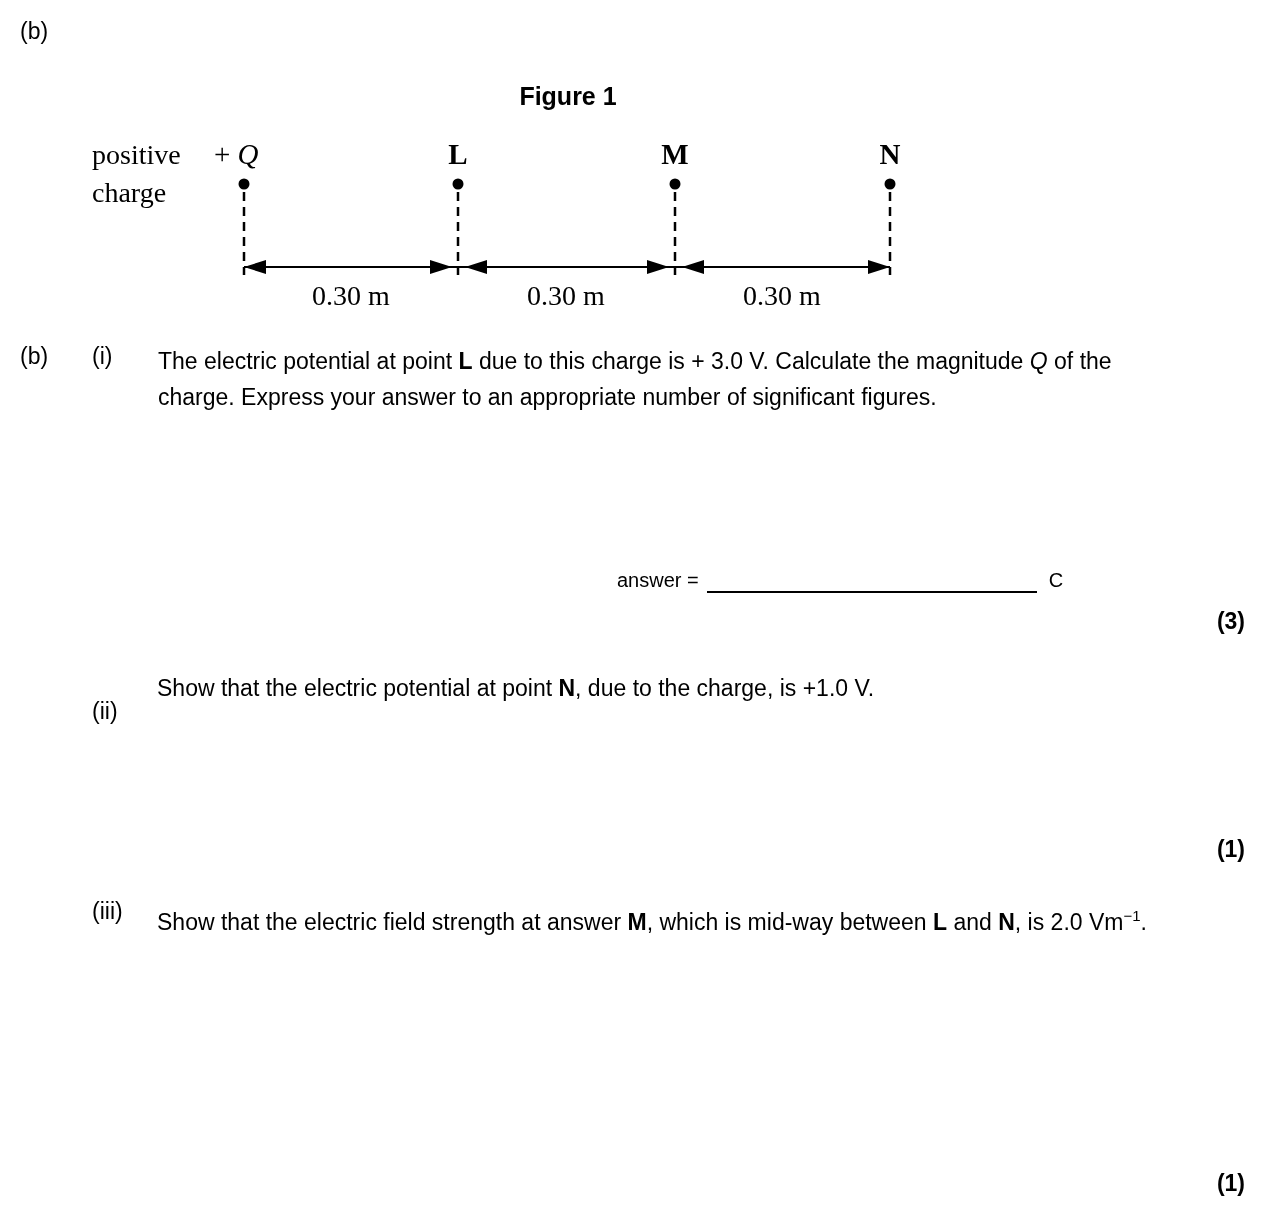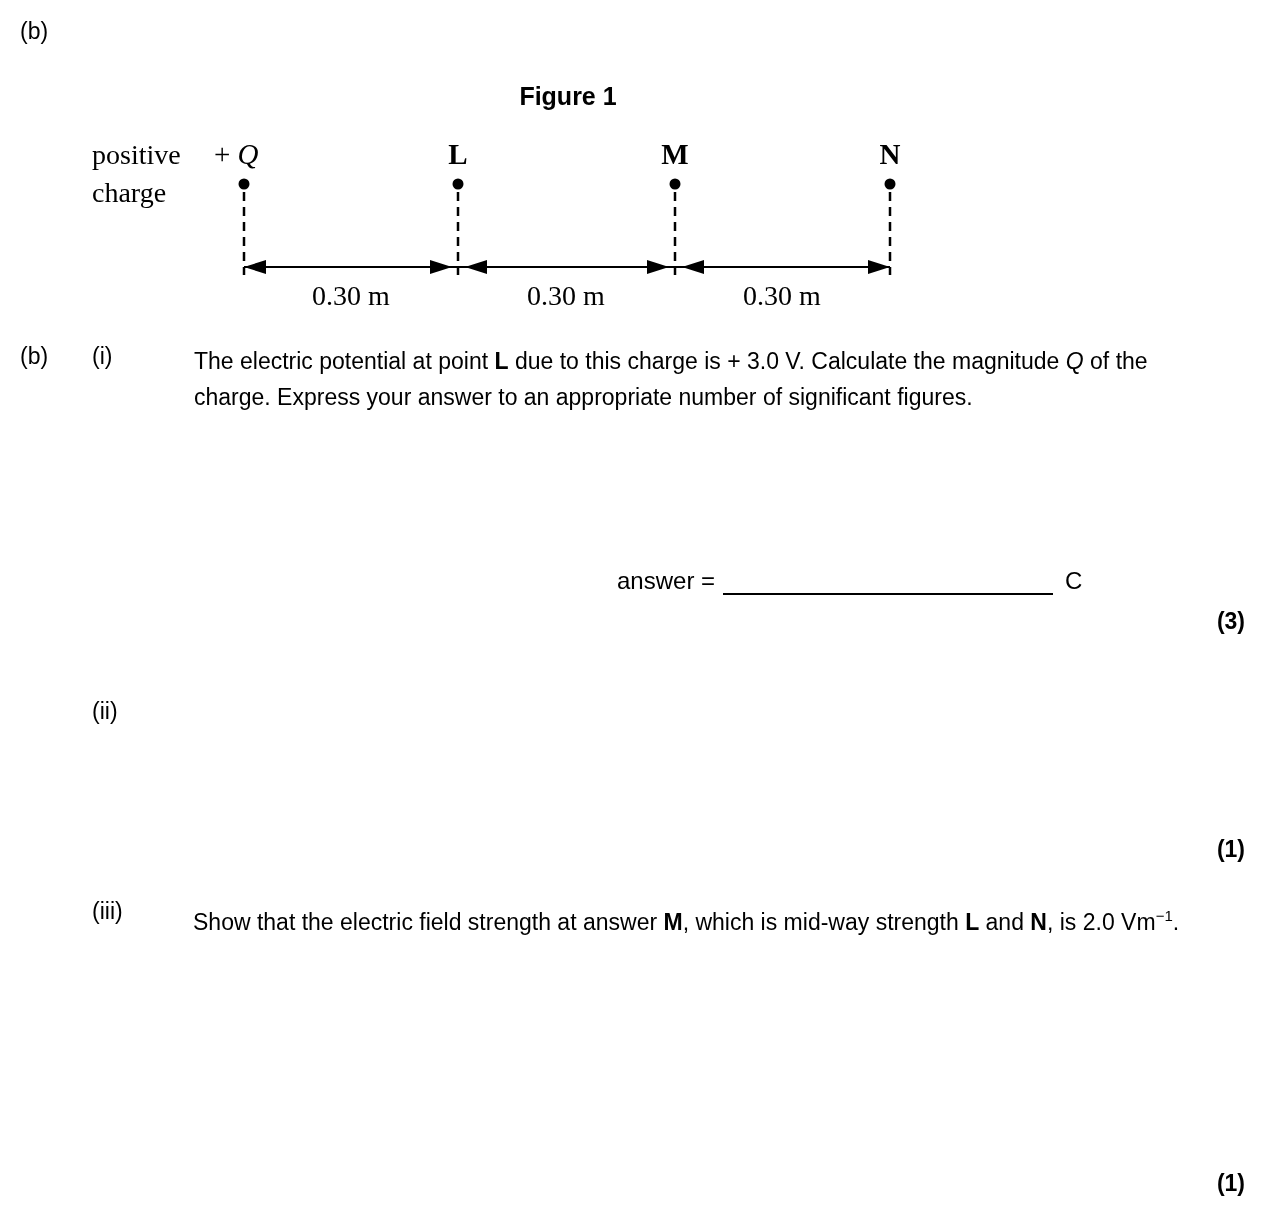--- a/index.html
+++ b/index.html
@@ -8,32 +8,32 @@
     width: 1270px;
     height: 1220px;
     background: #ffffff;
     color: #000000;
     font-family: "Liberation Sans", sans-serif;
     font-size: 23px;
     overflow: hidden;
   }
   .abs { position: absolute; }
   .bold { font-weight: bold; }
-  .qtext { line-height: 36px; margin-left: 36px; }
+  .qtext { line-height: 36px; }
   .marks {
     font-weight: bold;
     font-size: 23px;
     text-align: right;
   }
   .figure-title {
     font-weight: bold;
     font-size: 25px;
     text-align: center;
   }
-  .answer-row { white-space: nowrap; font-size: 24px; }
+  .answer-row { white-space: nowrap; font-size: 20px; }
   .ans-line {
     display: inline-block;
     width: 330px;
     height: 24px;
     border-bottom: 2.5px solid #000;
     margin-left: 8px;
     margin-right: 12px;
     margin-bottom: -6px;
   }
   sup { font-size: 15px; }
@@ -91,21 +91,24 @@
   <div class="abs qtext" style="left:158px; top:343px; width:1025px;">
     <span>The electric potential at point </span><b>L</b><span> due to this charge is + 3.0 V. Calculate the magnitude </span><i>Q</i><span> of the charge. Express your answer to an appropriate number of significant figures.</span>
   </div>
 
   <div class="abs answer-row" style="left:617px; top:567px;">
     <span>answer =</span><span class="ans-line"></span><span>C</span>
   </div>
   <div class="abs marks" style="right:25px; top:608px;">(3)</div>
 
   <div class="abs" style="left:92px; top:670px;margin-top:28px;">(ii)</div>
+  <div class="abs qtext" style="left:157px; top:670px; width:1030px;">
+    <span>Show that the electric potential at point </span><b>N</b><span>, due to the charge, is +1.0 V.</span>
+  </div>
   <div class="abs marks" style="right:25px; top:836px;">(1)</div>
 
   <div class="abs" style="left:92px; top:898px;">(iii)</div>
   <div class="abs qtext" style="left:157px; top:898px; width:1015px;">
-    <span>Show that the electric field strength at answer </span><b>M</b><span>, which is mid-way strength </span><b>L</b><span> and </span><b>N</b><span>, is 2.0 Vm</span><sup>−1</sup><span>.</span>
+    <span>Show that the electric field strength at answer </span><b>M</b><span>, which is mid-way between </span><b>L</b><span> and </span><b>N</b><span>, is 2.0 Vm</span><sup>−1</sup><span>.</span>
   </div>
   <div class="abs marks" style="right:25px; top:1170px;">(1)</div>
 
 </div>
 
 </body></html>

